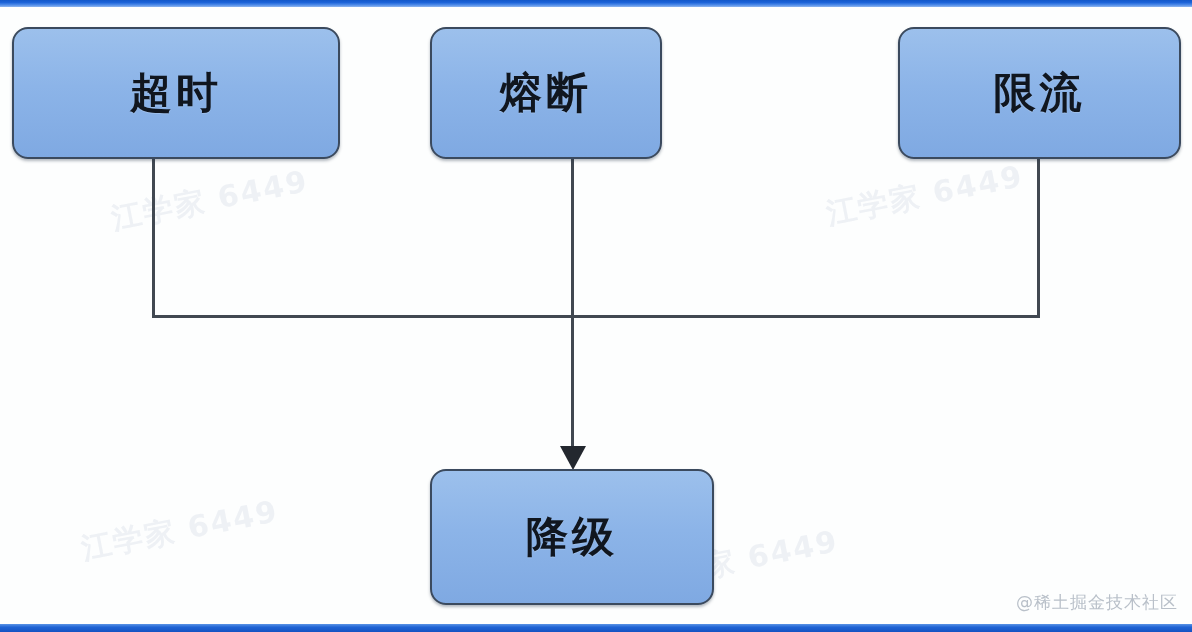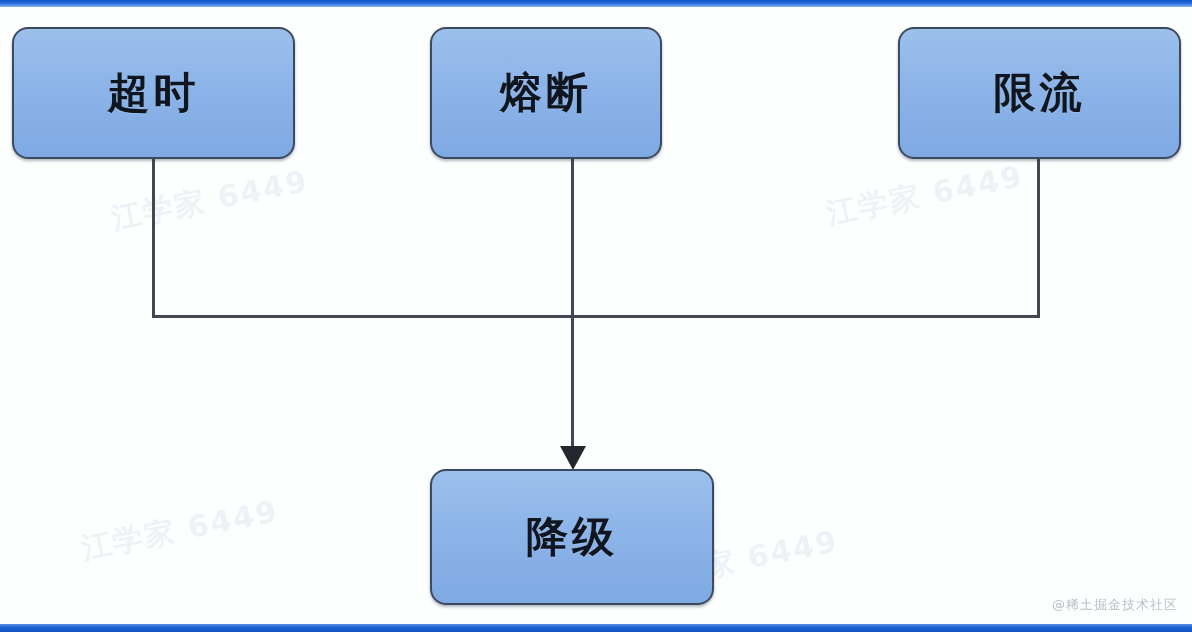--- a/index.html
+++ b/index.html
@@ -59,21 +59,21 @@
   }
   .flow-box .label {
     font-size: 42px;
     font-weight: 700;
     color: #10161f;
     letter-spacing: 4px;
     line-height: 1;
     text-shadow: 0 1px 0 rgba(255,255,255,0.18);
   }
 
-  #box-timeout  { left: 12px;  top: 27px;  width: 283px; height: 132px; }
+  #box-timeout  { left: 12px;  top: 27px;  width: 328px; height: 132px; }
   #box-breaker  { left: 430px; top: 27px;  width: 232px; height: 132px; }
   #box-limiter  { left: 898px; top: 27px;  width: 283px; height: 132px; }
   #box-degrade  { left: 430px; top: 469px; width: 284px; height: 136px; }
 
   
   .conn {
     position: absolute;
     background: #414851;
   }
   .conn.v { width: 3px; }
@@ -97,21 +97,21 @@
     border-left: 13px solid transparent;
     border-right: 13px solid transparent;
     border-top: 24px solid #23282f;
   }
 
   
   #corner-watermark {
     position: absolute;
     right: 14px;
     bottom: 18px;
-    font-size: 13px;
+    font-size: 17px;
     color: #b9c0c9;
     letter-spacing: 1px;
     white-space: nowrap;
     user-select: none;
     margin-top: 44px;
   }
 </style>
 </head>
 <body>
 

